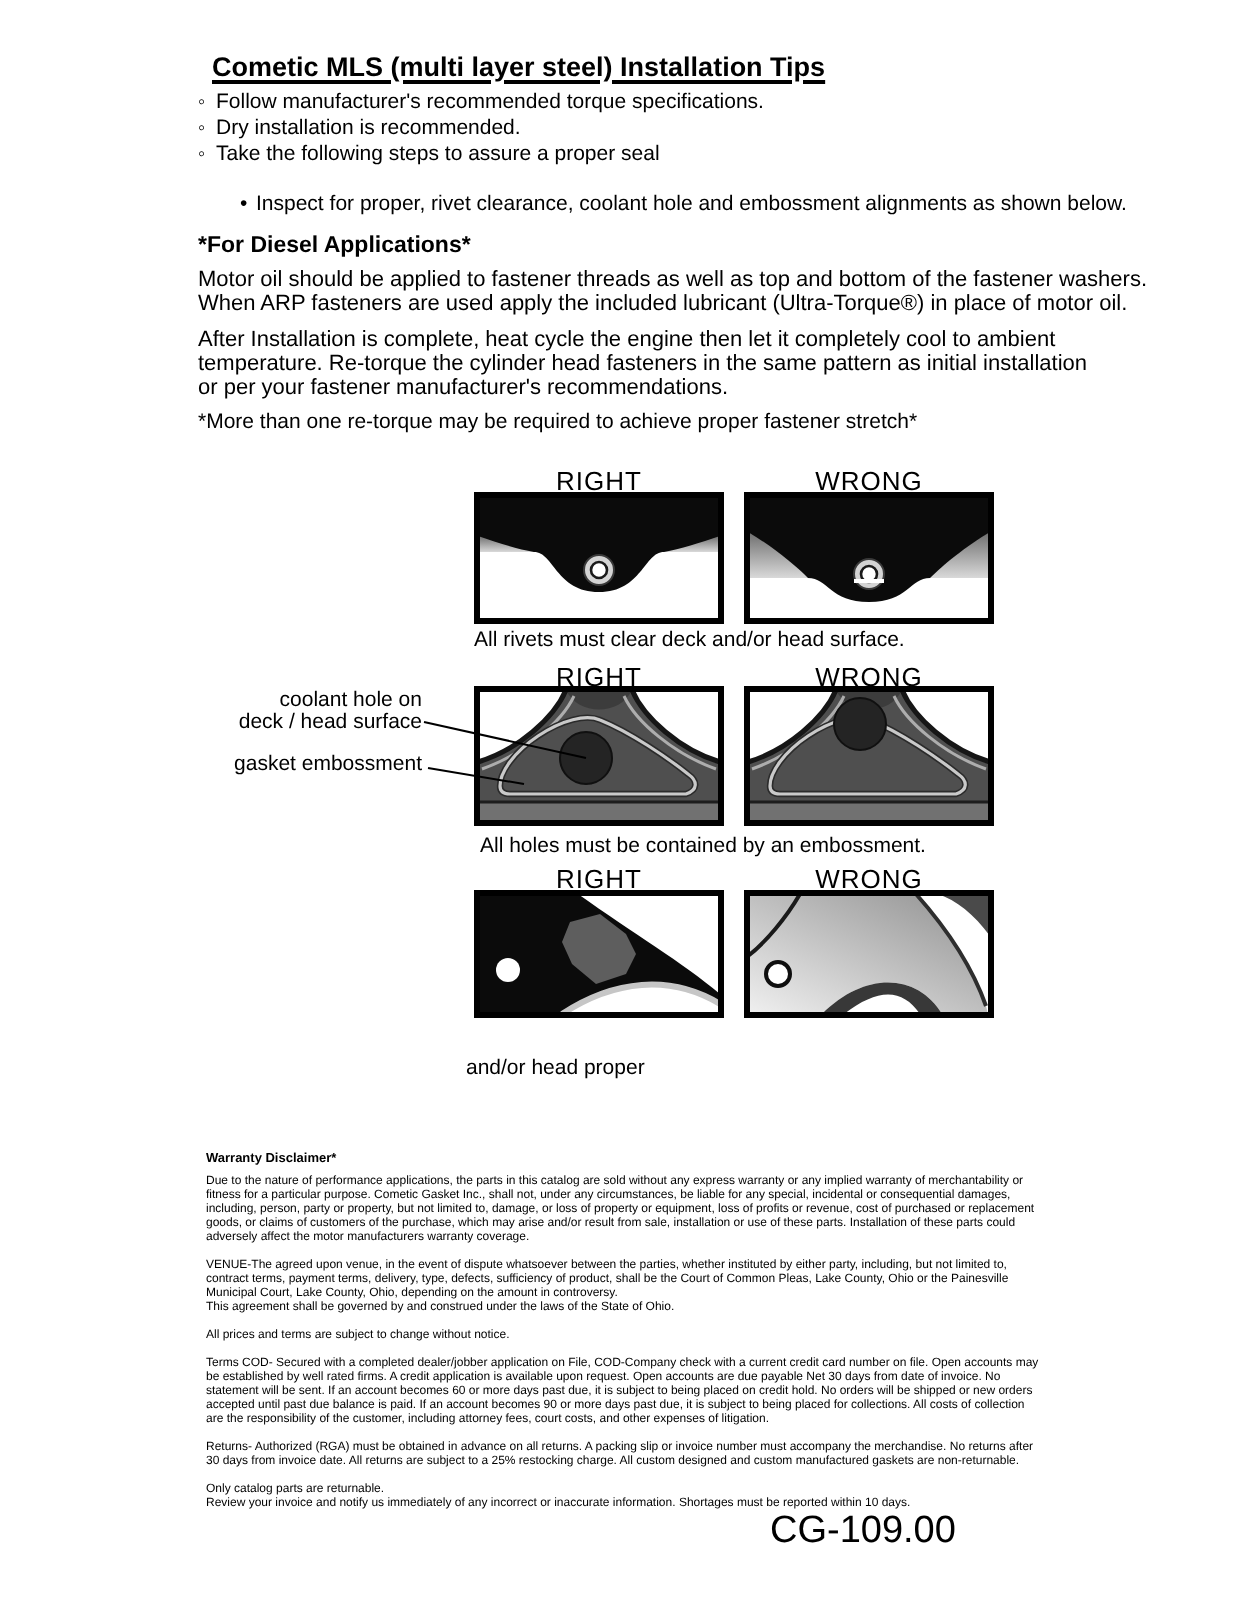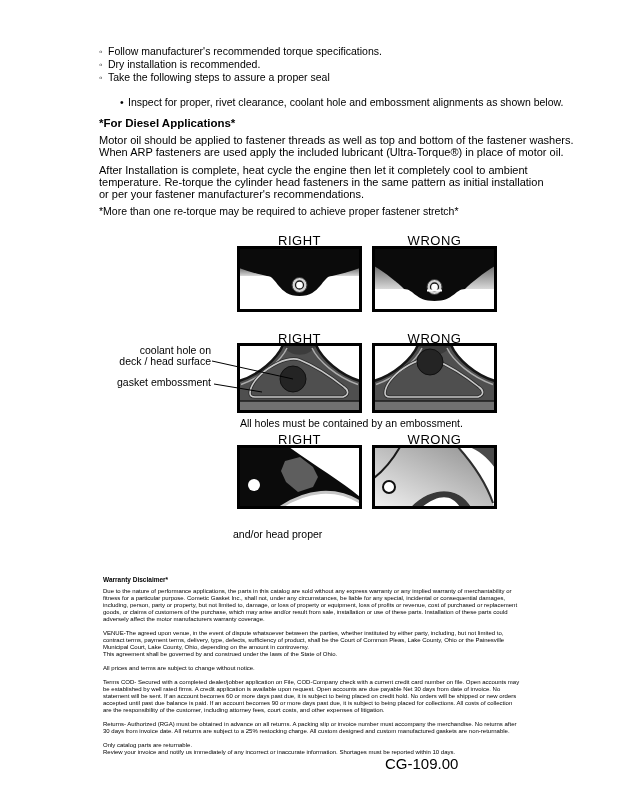--- a/index.html
+++ b/index.html
@@ -16,28 +16,29 @@
   .bglyph { display:inline-block; width:9px; font-size:10px; }
   .sglyph { display:inline-block; width:8px; font-size:10.5px; }
   .h2 { font-size:11.5px; font-weight:bold; white-space:nowrap;text-align:center; }
   .tline { font-size:11px; white-space:nowrap; }
   .note { font-size:10.5px; white-space:nowrap; }
   .fig-label { width:125px; text-align:center; font-size:13px; letter-spacing:0.5px; white-space:nowrap; }
   .caption { font-size:10.5px; white-space:nowrap; }
   .ptr { font-size:10.5px; white-space:nowrap; text-align:right; width:111px; }
   .wheading { font-size:6.5px; font-weight:bold; white-space:nowrap; }
   .wline { height:7px; font-size:6px; line-height:7px; white-space:nowrap; }
-  .docnum { font-size:15px; white-space:nowrap; }
+  .docnum { font-size:19px; white-space:nowrap; }
   .diagram { position:absolute; line-height:0; }
 </style>
 </head>
 <body>
 
 <div class="page">
 
+  <div class="abs title" style="left:106px; top:26px">Cometic MLS (multi layer steel) Installation Tips</div>
 
   <div class="brow" style="left:99px; top:45px">
     <span class="bglyph">◦</span><span>Follow manufacturer's recommended torque specifications.</span>
   </div>
   <div class="brow" style="left:99px; top:58px">
     <span class="bglyph">◦</span><span>Dry installation is recommended.</span>
   </div>
   <div class="brow" style="left:99px; top:71px">
     <span class="bglyph">◦</span><span>Take the following steps to assure a proper seal</span>
   </div>
@@ -78,20 +79,21 @@
       <rect width="125" height="66" fill="#ffffff"></rect>
       <path d="M2,2 H123 V43 H93 C83,43 82,55 62.5,55 C43,55 42,43 32,43 H2 Z" fill="#0b0b0b"></path>
       <path d="M2,20 C14,27 26,37 32,43 L2,43 Z" fill="url(#gw1)"></path>
       <path d="M123,20 C111,27 99,37 93,43 L123,43 Z" fill="url(#gw1)"></path>
       <circle cx="62.5" cy="41" r="7.5" fill="#d4d4d4" stroke="#3a3a3a" stroke-width="1"></circle>
       <circle cx="62.5" cy="41" r="4" fill="#ffffff" stroke="#1a1a1a" stroke-width="1.3"></circle>
       <line x1="55" y1="44.5" x2="70" y2="44.5" stroke="#ffffff" stroke-width="2"></line>
       <rect x="1.5" y="1.5" width="122" height="63" fill="none" stroke="#000" stroke-width="3"></rect>
     </svg>
   </div>
+  <div class="abs caption" style="left:237px; top:314px">All rivets must clear deck and/or head surface.</div>
 
   <div class="abs fig-label" style="left:237px; top:331px">RIGHT</div>
   <div class="abs fig-label" style="left:372px; top:331px">WRONG</div>
 
   <div class="abs ptr" style="left:100px; top:344px">coolant hole on</div>
   <div class="abs ptr" style="left:100px; top:355px">deck / head surface</div>
   <div class="abs ptr" style="left:100px; top:376px">gasket embossment</div>
 
   <div class="diagram" style="left:237px; top:343px">
     <svg width="125" height="70" viewBox="0 0 125 70">

